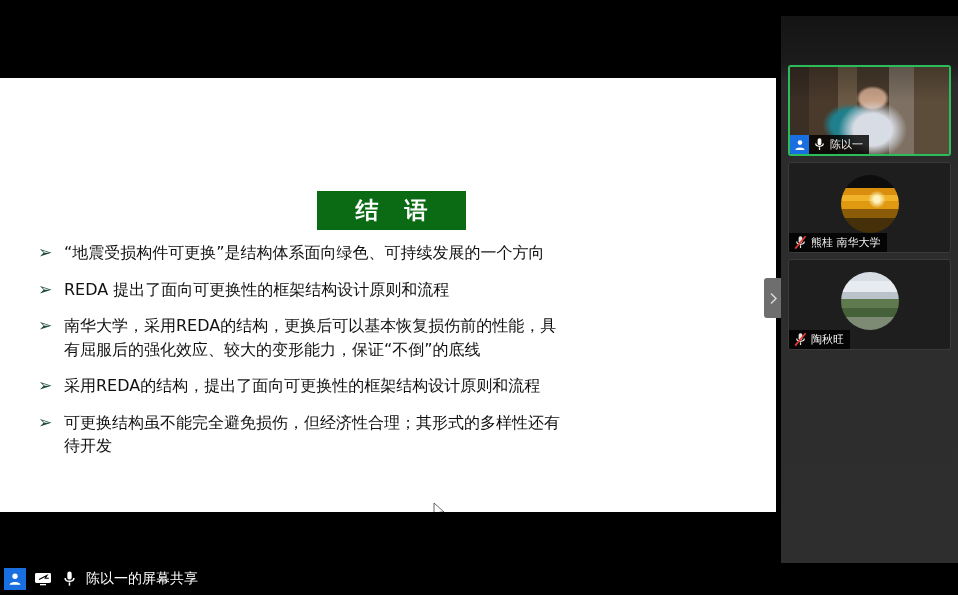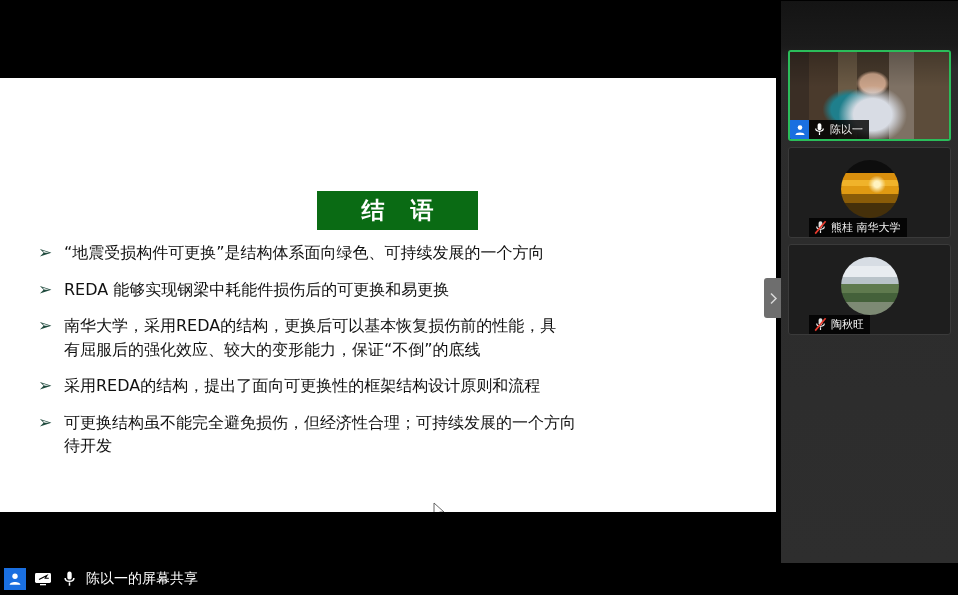--- a/index.html
+++ b/index.html
@@ -17,21 +17,21 @@
     background:#000;
   }
   #slide {
     position:absolute; left:0; top:78px; width:776px; height:434px;
     background:#ffffff;
     overflow:hidden;
   }
 
   
   #slide-title-box {
-    position:absolute; left:317px; top:113px; width:161px; height:39px;
+    position:absolute; left:317px; top:113px; width:149px; height:39px;
     background:#0a6b14;
     display:flex; align-items:center; justify-content:center;
   }
   #slide-title-text {
     color:#ffffff; font-size:23px; font-weight:bold;
     letter-spacing:9px; text-indent:9px;
     font-family:"DejaVu Sans","Liberation Sans",sans-serif;
   }
 
   
@@ -64,21 +64,21 @@
     display:flex; align-items:center; justify-content:center;
     color:#d8d8d8; font-size:13px;
     font-family:"DejaVu Sans","Liberation Sans",sans-serif;
   }
 
   
   #cursor { position:absolute; left:433px; top:424px; width:14px; height:18px; }
 
   
   #participants {
-    position:absolute; left:781px; top:1px; width:177px; height:563px;
+    position:absolute; left:781px; top:16px; width:177px; height:563px;
     background:linear-gradient(180deg,#141414 0%,#1b1b1b 8%,#2b2b2b 12%,#2e2e2e 100%);
     padding:4px 7px 16px 7px;
   }
   .tile {
     position:relative;
     width:163px; height:91px;
     margin-bottom:6px;
     background:#1e1e1e;
     border:1px solid #3a3a3a;
     border-radius:3px;
@@ -130,21 +130,21 @@
     background:
       linear-gradient(180deg,#d7dde4 0 16%, #e8ecf0 16% 34%, #b9c3c9 34% 46%, #5f7a4e 46% 62%, #44613a 62% 78%, #7d8a74 78% 100%);
   }
 
   .tile-bar {
     position:absolute; left:0; bottom:0;
     display:flex; align-items:center; gap:4px;
     height:19px; padding:0 6px 0 0;
     background:rgba(0,0,0,.82);
   }
-  .tile-bar.no-person { padding-left:5px;margin-left:20px; }
+  .tile-bar.no-person { padding-left:5px; }
   .person-chip {
     width:19px; height:19px;
     display:flex; align-items:center; justify-content:center;
   }
   .person-chip.blue { background:#1a6fe0; }
   .person-chip.orange { background:#e8821e; }
   .mic-ico { width:13px; height:15px; position:relative; flex:0 0 auto; }
   .tile-name {
     color:#f2f2f2; font-size:11px; white-space:nowrap;
     font-family:"DejaVu Sans","Liberation Sans",sans-serif;
@@ -183,37 +183,37 @@
 
       <div id="bullets">
 
         <div class="bullet-row">
           <span class="bullet-marker">➢</span>
           <span class="bullet-text">“地震受损构件可更换”是结构体系面向绿色、可持续发展的一个方向</span>
         </div>
 
         <div class="bullet-row">
           <span class="bullet-marker">➢</span>
-          <span class="bullet-text">REDA 能够实现钢梁中耗能件损伤后的可更换和易更换</span>
+          <span class="bullet-text">REDA 提出了面向可更换性的框架结构设计原则和流程</span>
         </div>
 
         <div class="bullet-row">
           <span class="bullet-marker">➢</span>
           <span class="bullet-text">南华大学，采用REDA的结构，更换后可以基本恢复损伤前的性能，具
 有屈服后的强化效应、较大的变形能力，保证“不倒”的底线</span>
         </div>
 
         <div class="bullet-row">
           <span class="bullet-marker">➢</span>
           <span class="bullet-text">采用REDA的结构，提出了面向可更换性的框架结构设计原则和流程</span>
         </div>
 
         <div class="bullet-row">
           <span class="bullet-marker">➢</span>
-          <span class="bullet-text">可更换结构虽不能完全避免损伤，但经济性合理；可持续发展的一个方向
+          <span class="bullet-text">可更换结构虽不能完全避免损伤，但经济性合理；其形式的多样性还有
 待开发</span>
         </div>
 
       </div>
 
       <svg id="cursor" viewBox="0 0 14 18">
         <path d="M1 1 L1 14 L4.4 10.8 L6.6 15.8 L8.6 14.9 L6.5 10.1 L11 10 Z" fill="#ffffff" stroke="#555" stroke-width="0.9"></path>
       </svg>
 
     </div>

